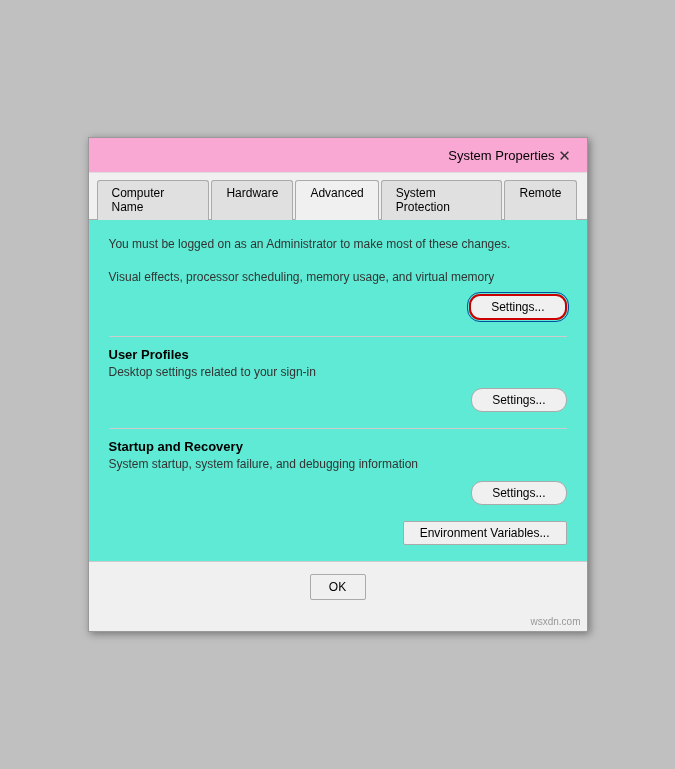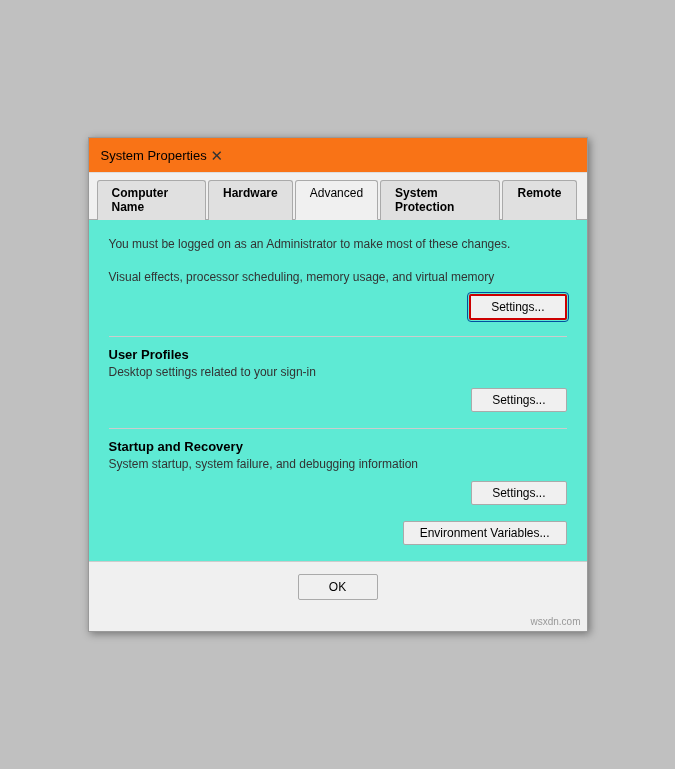--- a/index.html
+++ b/index.html
@@ -19,24 +19,24 @@
     }
 
     .dialog {
       background: #f0f0f0;
       border: 1px solid #999;
       box-shadow: 2px 2px 8px rgba(0,0,0,0.4);
       width: 500px;
     }
 
     .title-bar {
-      background: #f97316;
+      background: #f9a8d4;
       display: flex;
       align-items: center;
-      justify-content: flex-start;
+      justify-content: flex-end;
       padding: 8px 12px 6px 12px;
       border-bottom: 1px solid #ddd;
     }
 
     .title-bar-text {
       font-size: 13px;
       font-weight: 400;
       color: #000;
     }
 
@@ -67,21 +67,20 @@
       border: 1px solid #aaa;
       border-bottom: none;
       background: #e0e0e0;
       cursor: pointer;
       font-size: 12px;
       color: #000;
       margin-right: 2px;
       border-radius: 3px 3px 0 0;
       position: relative;
       bottom: -1px;
-      font-weight: bold;
     }
 
     .tab.active {
       background: #f0f0f0;
       border-bottom: 1px solid #f0f0f0;
       z-index: 1;
       font-weight: 500;
     }
 
     .content {
@@ -122,21 +121,21 @@
     }
 
     .settings-btn {
       padding: 4px 20px;
       background: #f0f0f0;
       border: 1px solid #aaa;
       cursor: pointer;
       font-size: 12px;
       color: #000;
       min-width: 90px;
-      border-radius: 2px;
+      border-radius: 11px;
     }
 
     .settings-btn.highlighted {
       border: 2px solid #cc0000;
       outline: 1px solid #0050a0;
       outline-offset: 1px;
     }
 
     .divider {
       border: none;
@@ -159,21 +158,21 @@
       display: flex;
       justify-content: center;
       gap: 8px;
       padding: 12px 20px 14px 20px;
       border-top: 1px solid #ccc;
       background: #f0f0f0;
     }
 
     .footer-btn {
       padding: 5px 0;
-      width: 80px;
+      width: 56px;
       background: #f0f0f0;
       border: 1px solid #aaa;
       cursor: pointer;
       font-size: 12px;
       color: #000;
       border-radius: 2px;
       text-align: center;
     }
 
     .footer-btn:disabled {

